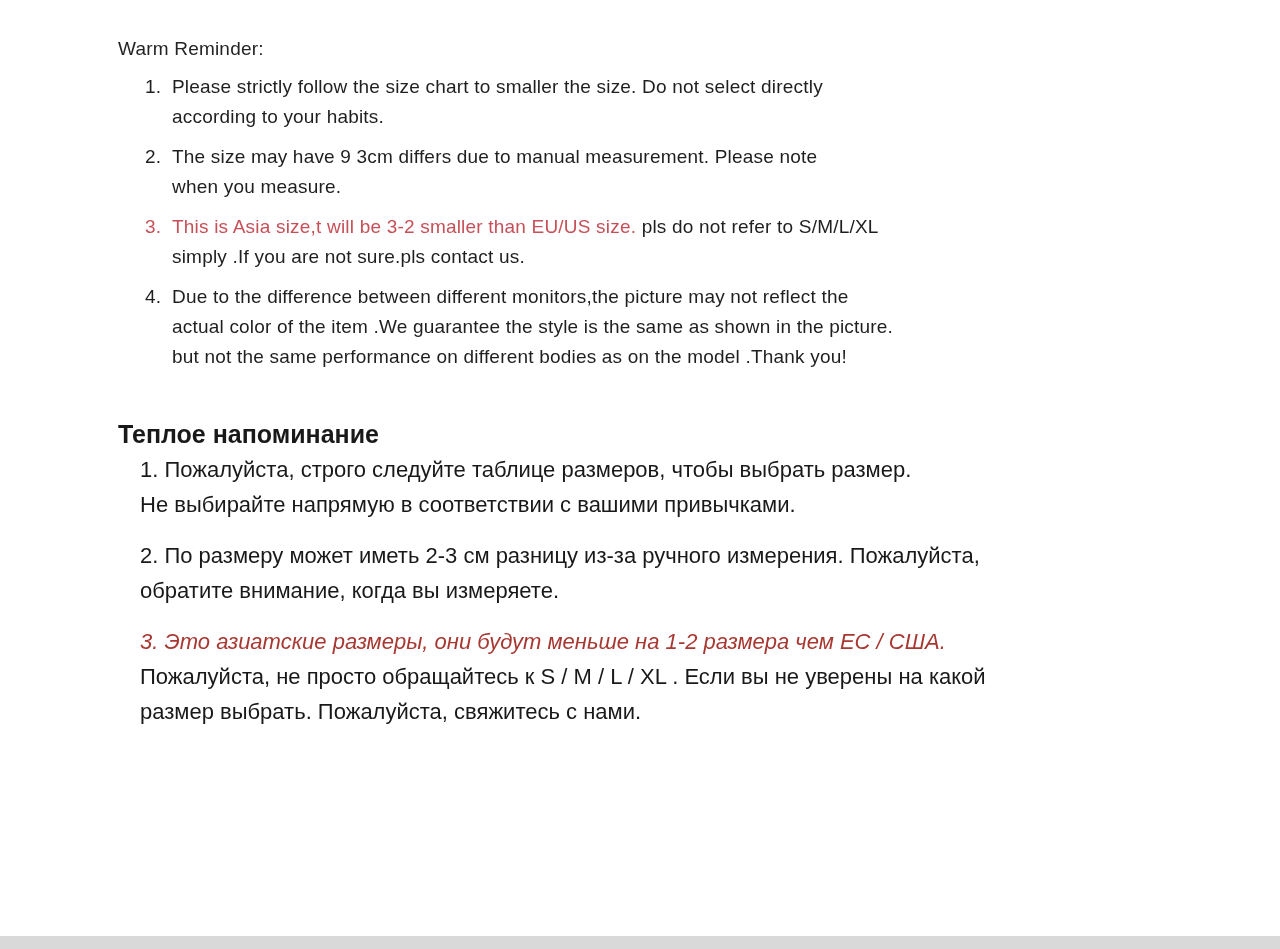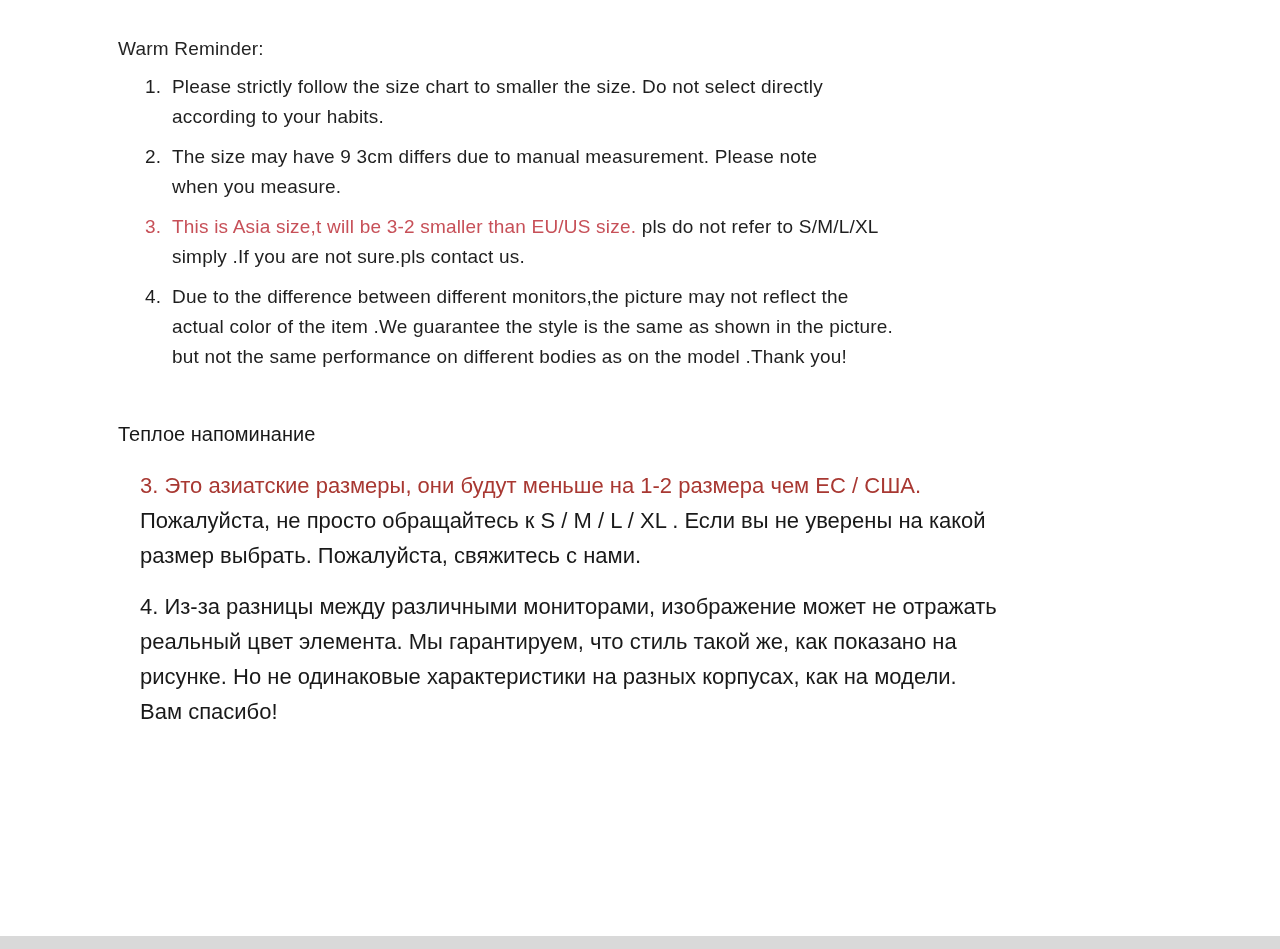--- a/index.html
+++ b/index.html
@@ -50,34 +50,35 @@
   .ru-section {
     position: absolute;
     top: 418px;
     left: 118px;
     width: 1090px;
     font-size: 22px;
     line-height: 35px;
     color: #191919;
   }
   .ru-title {
-    font-size: 20px;
+    font-size: 25px;
     line-height: 32px;
-    margin-bottom: 18px;
+    margin-bottom: 2px;
+    font-weight: bold;
   }
   .ru-paragraphs {
     padding-left: 22px;
   }
   .ru-para {
     margin-bottom: 16px;
     white-space: pre-line;
   }
   
   .red-en { color: var(--red_en, #c75058); }
-  .red-ru { color: var(--red_ru, #a83832); }
+  .red-ru { color: var(--red_ru, #a83832); font-style: italic; }
   .footer-strip {
     position: absolute;
     left: 0;
     bottom: 0;
     width: 100%;
     height: 13px;
     background: var(--footer_gray, #d9d9d9);
   }
 </style>
 </head>
@@ -114,29 +115,29 @@
 but not the same performance on different bodies as on the model .Thank you!</div>
       </div>
 
     </div>
   </div>
 
   <div class="ru-section">
     <div class="ru-title">Теплое напоминание</div>
     <div class="ru-paragraphs">
 
+      <div class="ru-para">1. Пожалуйста, строго следуйте таблице размеров, чтобы выбрать размер.
+Не выбирайте напрямую в соответствии с вашими привычками.</div>
 
+      <div class="ru-para">2. По размеру может иметь 2-3 см разницу из-за ручного измерения. Пожалуйста,
+обратите внимание, когда вы измеряете.</div>
 
       <div class="ru-para"><span class="red-ru">3. Это азиатские размеры, они будут меньше на 1-2 размера чем ЕС / США.</span><span>
 Пожалуйста, не просто обращайтесь к S / M / L / XL . Если вы не уверены на какой
 размер выбрать. Пожалуйста, свяжитесь с нами.</span></div>
 
-      <div class="ru-para">4. Из-за разницы между различными мониторами, изображение может не отражать
-реальный цвет элемента. Мы гарантируем, что стиль такой же, как показано на
-рисунке. Но не одинаковые характеристики на разных корпусах, как на модели.
-Вам спасибо!</div>
 
     </div>
   </div>
 
   <div class="footer-strip"></div>
 
 </div>
 
 </body></html>

